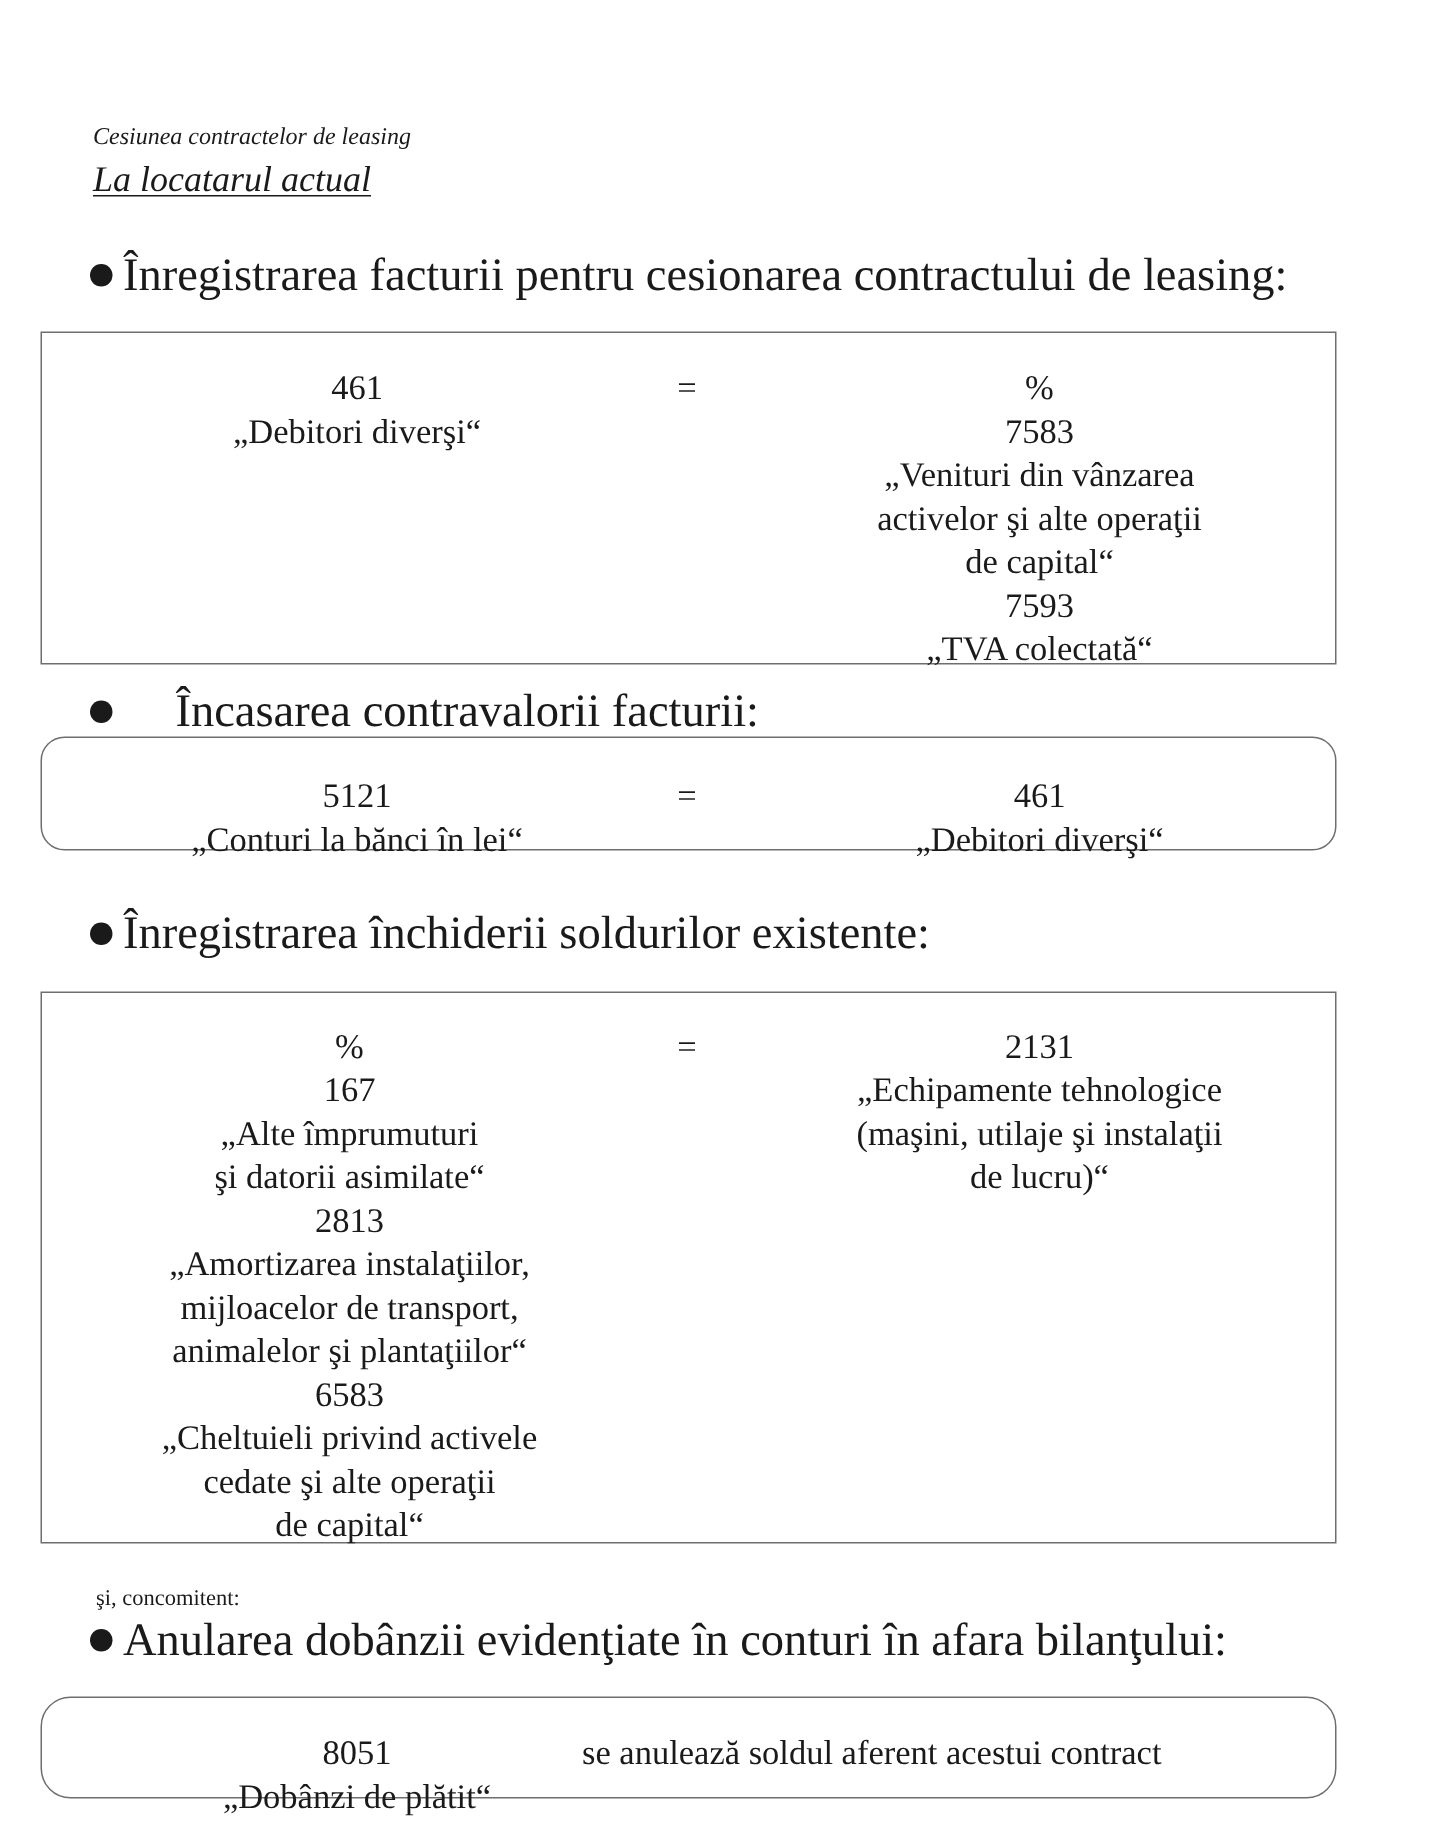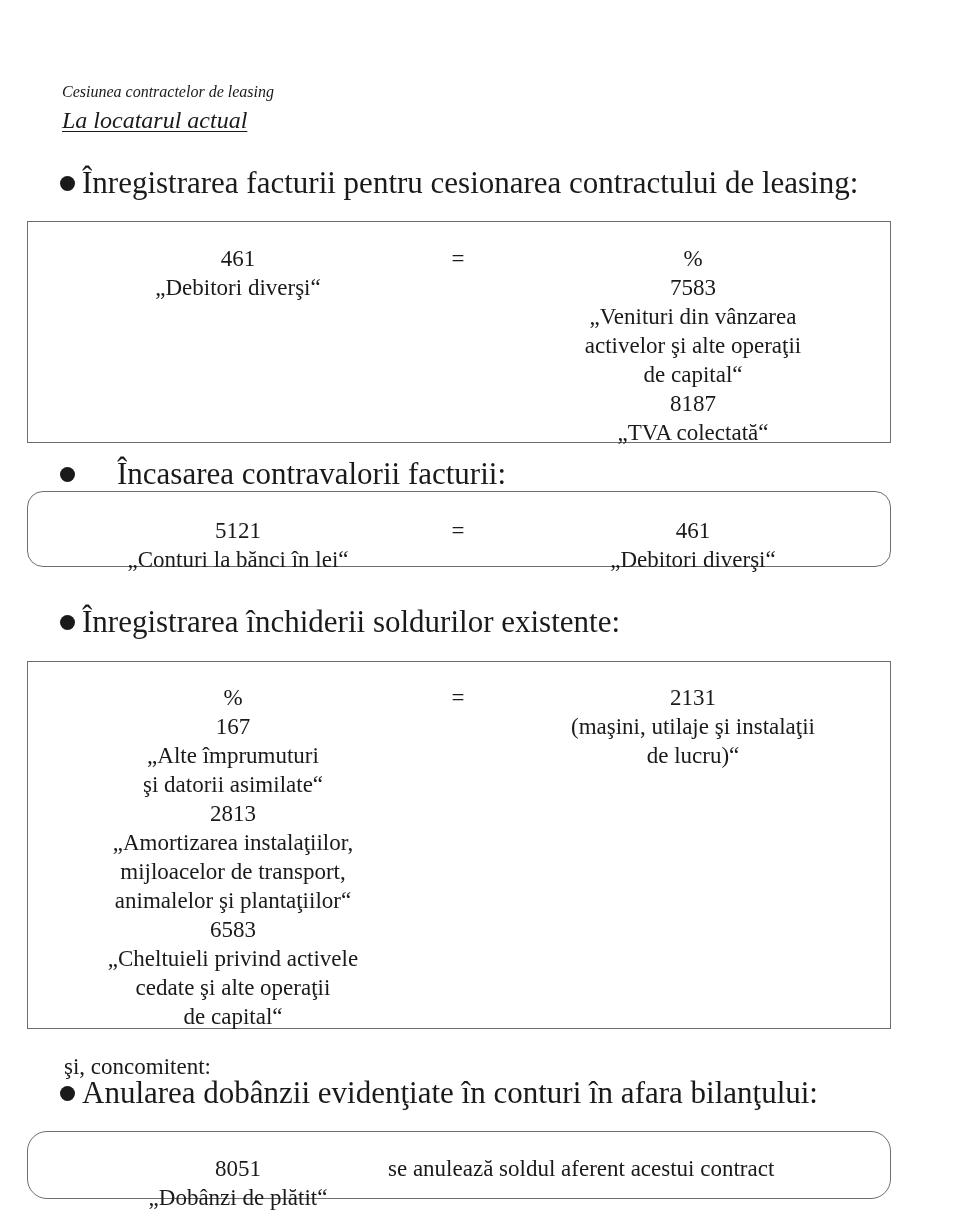--- a/index.html
+++ b/index.html
@@ -42,21 +42,21 @@
       display: inline-block;
       width: 15px; height: 15px;
       border-radius: 50%;
       background: #1a1a1a;
       margin-right: 7px;
       margin-top: 2px;
     }
     .plain-line {
       left: 64px;
       white-space: nowrap;
-      font-size: 23px;
+      font-size: 15px;
     }
     .box {
       position: absolute;
       left: 27px;
       width: 864px;
       border: 1.5px solid #6e6e6e;
       box-sizing: border-box;
     }
     .col {
       position: absolute;
@@ -86,21 +86,21 @@
   </div>
   <div class="col col-eq" style="top:4px;">
     <div>=</div>
   </div>
   <div class="col col-right" style="top:4px;">
     <div>%</div>
     <div>7583</div>
     <div>„Venituri din vânzarea</div>
     <div>activelor şi alte operaţii</div>
     <div>de capital“</div>
-    <div>8187</div>
+    <div>7593</div>
     <div>„TVA colectată“</div>
   </div>
 </div>
 
 <div class="abs bullet-line" style="top:459px;gap:35px;">
   <span class="bullet"></span>
   <span>Încasarea contravalorii facturii:</span>
 </div>
 <div class="box" style="top:491px; height:76px;border-radius:16px;">
   <div class="col col-left" style="top:6px;">
@@ -133,20 +133,21 @@
     <div>6583</div>
     <div>„Cheltuieli privind activele</div>
     <div>cedate şi alte operaţii</div>
     <div>de capital“</div>
   </div>
   <div class="col col-eq" style="top:3px;">
     <div>=</div>
   </div>
   <div class="col col-right" style="top:3px;">
     <div>2131</div>
+    <div>„Echipamente tehnologice</div>
     <div>(maşini, utilaje şi instalaţii</div>
     <div>de lucru)“</div>
   </div>
 </div>
 
 <div class="abs plain-line" style="top:1052px;">şi, concomitent:</div>
 <div class="abs bullet-line" style="top:1078px;">
   <span class="bullet"></span>
   <span>Anularea dobânzii evidenţiate în conturi în afara bilanţului:</span>
 </div>

